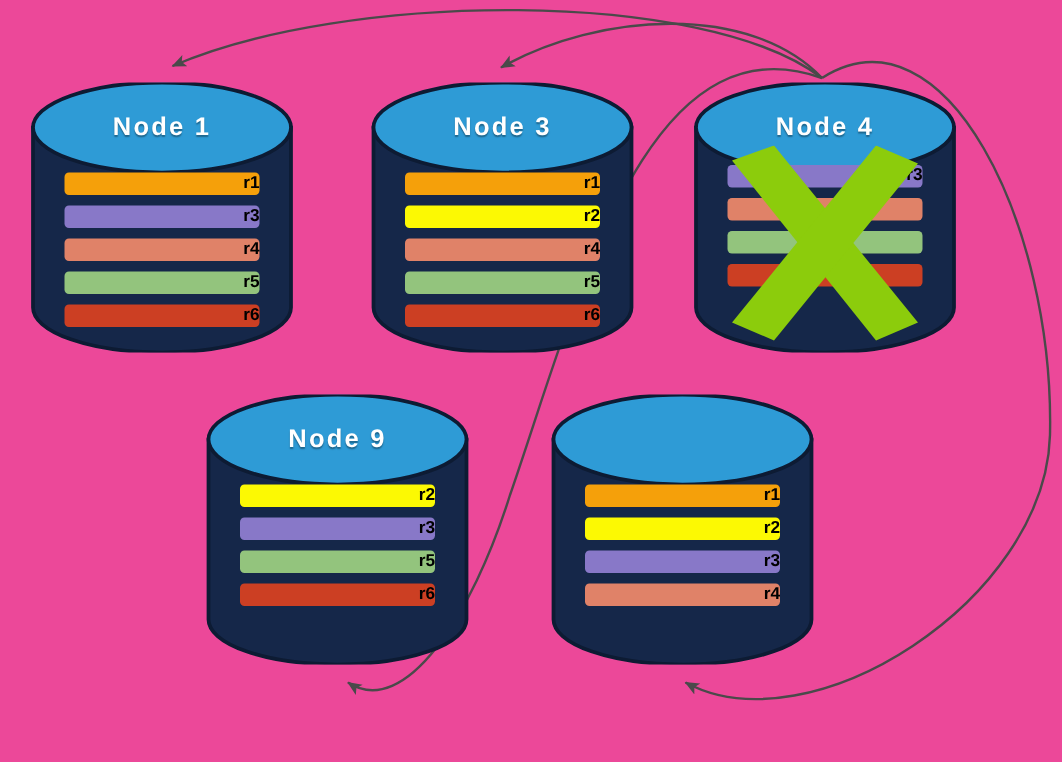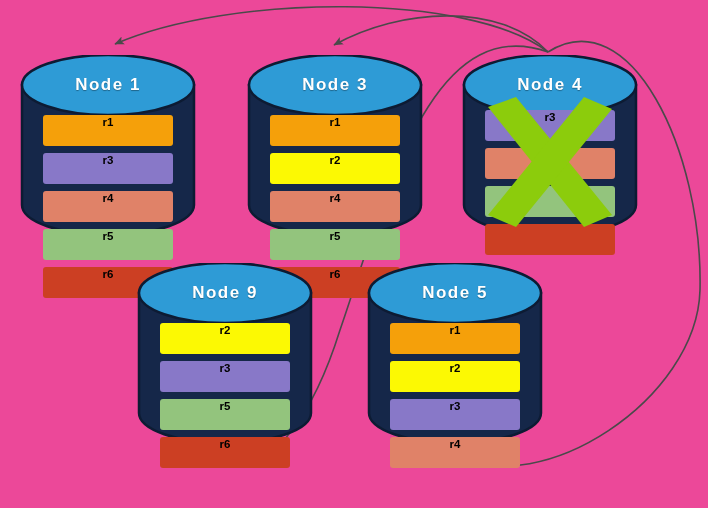--- a/index.html
+++ b/index.html
@@ -54,24 +54,24 @@
   .rows {
     position: absolute;
     left: 25px;
     top: 60px;
     width: 130px;
   }
   .rows.offset-up {
     top: 55px;
   }
   .row {
-    height: 31px;
+    height: 15px;
     margin-bottom: 7px;
     border-radius: 3px;
-    text-align: center;
+    text-align: right;
     font-size: 11.5px;
     font-weight: bold;
     line-height: 15px;
     color: #000000;
     font-family: "Liberation Sans", sans-serif;
   }
   .xmark {
     position: absolute;
     left: 12px;
     top: 42px;
@@ -158,21 +158,20 @@
         <div class="row" style="background: rgb(147, 196, 125);">r5</div>
         <div class="row" style="background: rgb(204, 63, 35);">r6</div>
       </div>
   </div>
 
   <div class="node" style="left: 365px; top: 263px;">
     <svg class="cyl-svg" viewBox="0 0 180 180" xmlns="http://www.w3.org/2000/svg">
       <path class="cyl-body" d="M4,30 L4,150 A86,30 0 0 0 176,150 L176,30 Z" fill="#152749" stroke="#0D1B33" stroke-width="2.5"></path>
       <ellipse class="cyl-top" cx="90" cy="30" rx="86" ry="30" fill="#2E9BD6" stroke="#0D1B33" stroke-width="2.5"></ellipse>
     </svg>
-    <div class="node-label">Node  5</div>
     <div class="rows">
         <div class="row" style="background: rgb(245, 160, 10);">r1</div>
         <div class="row" style="background: rgb(252, 249, 3);">r2</div>
         <div class="row" style="background: rgb(136, 120, 200);">r3</div>
         <div class="row" style="background: rgb(224, 130, 104);">r4</div>
       </div>
   </div>
 
 </div>
 

